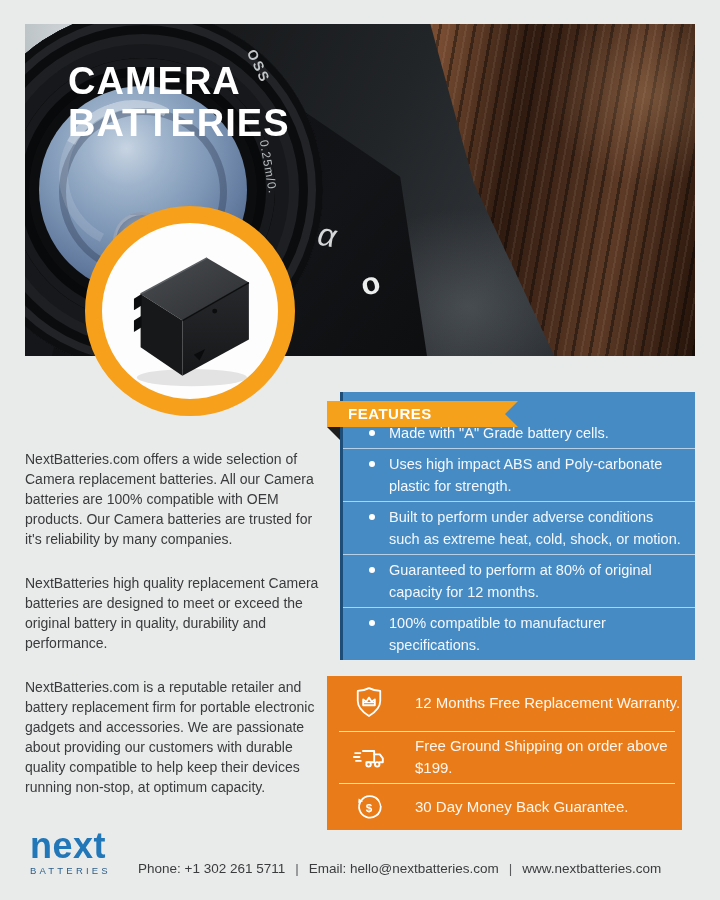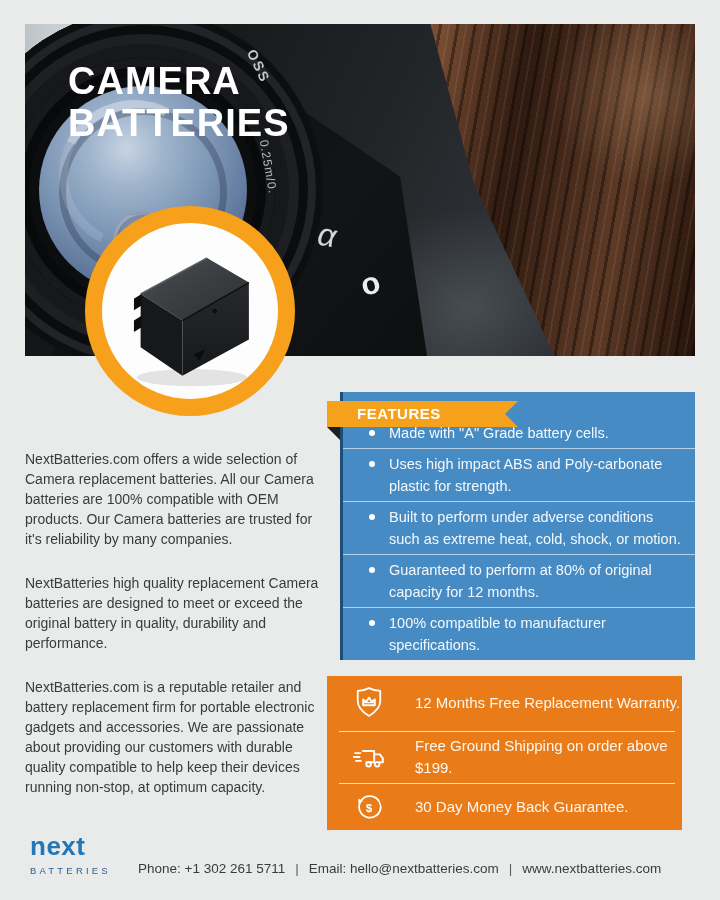--- a/index.html
+++ b/index.html
@@ -66,36 +66,36 @@
     border-left:3px solid #1d4e79; z-index:2; overflow:hidden; }
   .features-list { list-style:none; padding-top:26px; }
   .feature-item { display:flex; padding:4px 14px 4px 0; margin:0 0 0 0; }
   .feature-item + .feature-item { border-top:1px solid rgba(255,255,255,0.60); }
   .bullet-dot { flex:none; width:6px; height:6px; border-radius:50%; background:#ffffff;
     margin:8px 14px 0 26px; }
   .feature-text { color:#f4f8fc; font-size:14.5px; line-height:22px; }
   .ribbon { left:327px; top:401px; width:191px; height:26px; background:#f6a11c; z-index:3;
     clip-path:polygon(0 0, 100% 0, calc(100% - 13px) 50%, 100% 100%, 0 100%);
     color:#ffffff; font-weight:bold; font-size:15px; line-height:26px;
-    padding-left:30px; letter-spacing:0.5px; }
+    padding-left:21px; letter-spacing:0.5px; }
   .ribbon-fold { left:327px; top:427px; width:13px; height:13px; background:#1e1e1e;
     clip-path:polygon(0 0, 100% 0, 100% 100%); z-index:2; }
 
   
   .promo-box { left:327px; top:676px; width:355px; height:154px; background:#e97c19; z-index:2;
     display:flex; flex-direction:column; overflow:hidden; }
   .promo-row { display:flex; align-items:center; padding-left:22px; }
   .promo-row.r1 { height:55px; } .promo-row.r2 { height:52px;justify-content:space-between; } .promo-row.r3 { height:46px; }
   .promo-sep { height:1px; background:rgba(255,255,255,0.75); margin:0 7px 0 12px; flex:none; }
   .promo-icon { flex:none; width:40px; height:40px; display:flex; align-items:center; justify-content:center; }
   .promo-text { color:#fdf6ee; font-size:15px; line-height:22px; margin-left:26px; }
 
   
   .logo { left:30px; top:831px; z-index:2; }
-  .logo-main { color:#2277b8; font-weight:bold; font-size:26px; line-height:30px; letter-spacing:0.5px; }
+  .logo-main { color:#2277b8; font-weight:bold; font-size:36px; line-height:30px; letter-spacing:0.5px; }
   .logo-sub { color:#2c5f8a; font-size:9.5px; letter-spacing:3.2px; margin-top:4px; }
   .contact { left:138px; top:861px; z-index:2; display:flex; align-items:flex-end;
     color:#3b3c3d; font-size:13.5px; white-space:nowrap; }
   .contact .pipe { margin:0 10px; color:#5a5c5e; }
 </style>
 </head>
 <body>
 
 <div class="abs hero">
   <div class="abs hero-light-corner"></div>

